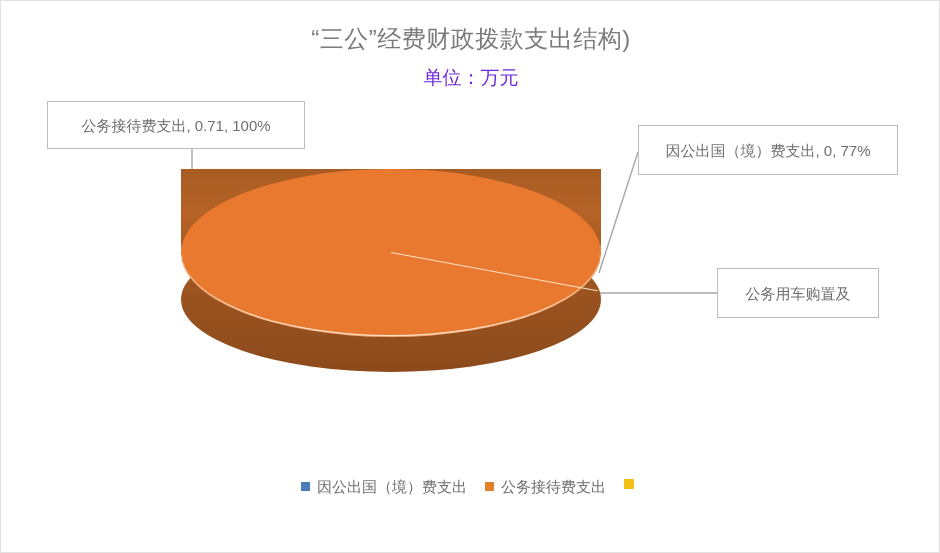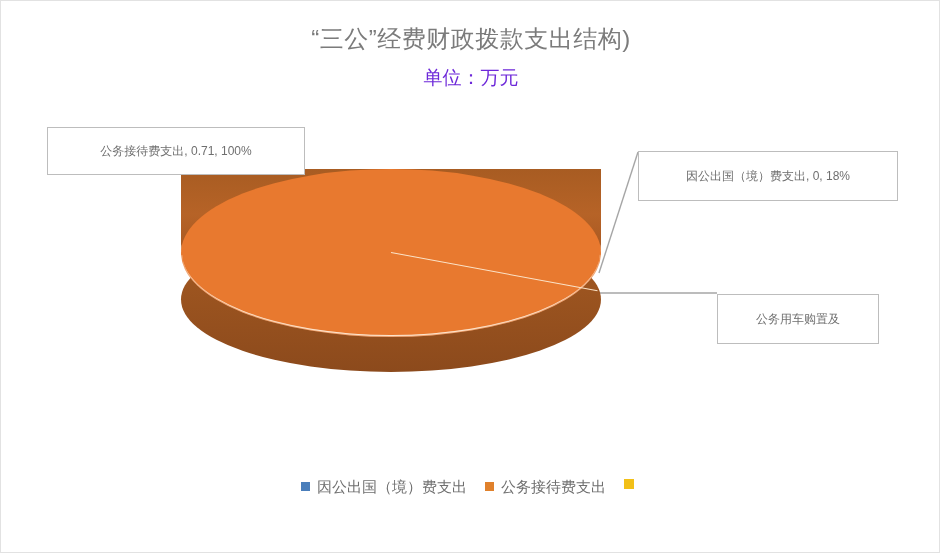--- a/index.html
+++ b/index.html
@@ -107,29 +107,28 @@
     border-bottom: 1.5px solid rgba(255,240,220,0.85);
     box-sizing: border-box;
   }
 
   
   .callout {
     position: absolute;
     border: 1px solid #bdbdbd;
     background: #ffffff;
     color: #6f6f6f;
-    font-size: 12px;
+    font-size: 15px;
     line-height: 1;
     display: flex;
     align-items: center;
     justify-content: center;
     padding: 0 12px;
     box-sizing: border-box;
     white-space: nowrap;
-    margin-top: 26px;
   }
   #callout-hospitality {
     left: 46px;
     top: 100px;
     width: 258px;
     height: 48px;
   }
   #callout-abroad {
     left: 637px;
     top: 124px;
@@ -205,21 +204,21 @@
   <div id="pie-wrap">
     <div class="pie-side"></div>
     <div class="pie-side-cover"></div>
     <div class="pie-top">
       <div class="pie-rim-highlight"></div>
       <div class="pie-split"></div>
     </div>
   </div>
 
   <div class="callout" id="callout-hospitality">公务接待费支出, 0.71, 100%</div>
-  <div class="callout" id="callout-abroad">因公出国（境）费支出, 0, 18%</div>
+  <div class="callout" id="callout-abroad">因公出国（境）费支出, 0, 77%</div>
   <div class="callout" id="callout-vehicle">公务用车购置及</div>
 
   <div id="legend">
     <div class="legend-item">
       <span class="legend-swatch" style="background:#4a7ebb"></span>
       <span class="legend-label">因公出国（境）费支出</span>
     </div>
     <div class="legend-item">
       <span class="legend-swatch" style="background:#e0812c"></span>
       <span class="legend-label">公务接待费支出</span>

